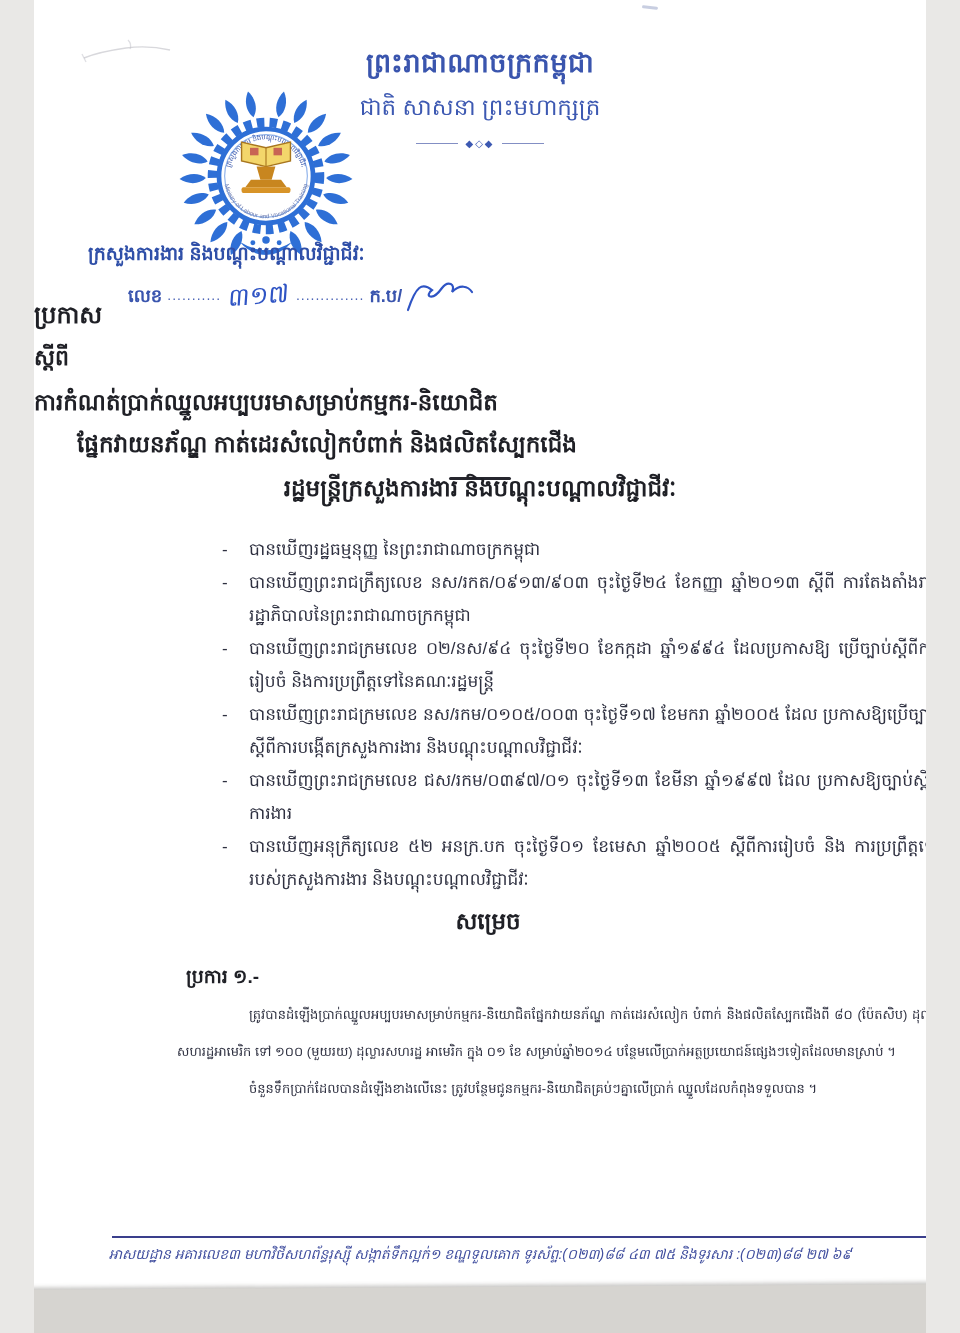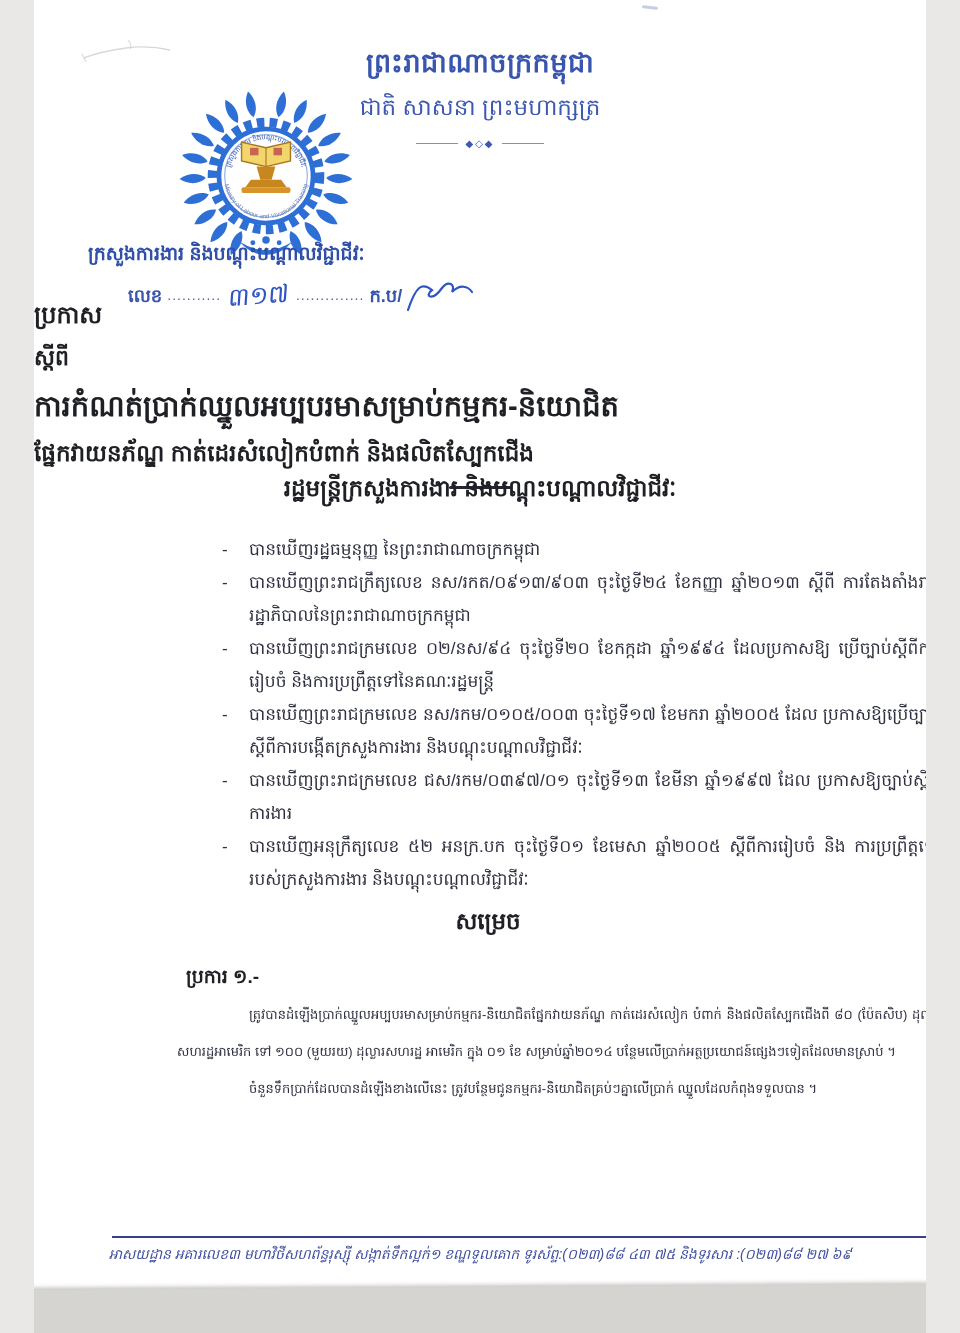--- a/index.html
+++ b/index.html
@@ -23,22 +23,22 @@
   .numline{margin-top:7px;padding-left:40px;font-size:18px;font-weight:bold;color:#3a55ae;white-space:nowrap;}
   .numline .dots{font-weight:normal;letter-spacing:1px;color:#4a63b6;font-size:14px;vertical-align:2px;}
   .hand{display:inline-block;color:#2f54c4;font-size:25px;font-weight:normal;transform:rotate(-4deg) skewX(-8deg);margin:0 2px;vertical-align:-2px;}
   .scribble{display:inline-block;vertical-align:-14px;}
   
   .dateline{left:538px;top:267px;width:412px;font-size:17px;font-style:italic;color:#3c4280;white-space:nowrap;}
   
   .titleblk{top:300px;left:0;width:100%;text-align:left;color:#1f2026;}
   .titleblk .kind{font-size:24px;font-weight:bold;}
   .titleblk .about{font-size:22px;font-weight:bold;margin-top:9px;}
-  .titleblk .t1{font-size:29px;font-weight:bold;margin-top:12px;}
-  .titleblk .t2{font-size:23px;font-weight:bold;margin-top:9px;}
+  .titleblk .t1{font-size:23px;font-weight:bold;margin-top:12px;}
+  .titleblk .t2{font-size:23px;font-weight:bold;margin-top:9px;padding-left:43px;}
   .subdiv{width:62px;height:3px;background:#26262e;border-radius:2px;margin:14px auto 0;}
   
   .minister{top:474px;left:0;width:100%;text-align:center;font-size:23px;font-weight:bold;color:#1f2026;}
   
   .citations{top:533px;left:188px;width:718px;height:372px;overflow:hidden;font-size:17px;line-height:33px;color:#2e3040;}
   .cite{display:flex;}
   .cite .dash{width:27px;flex:none;}
   .cite .txt{flex:1;text-align:justify;overflow-wrap:anywhere;}
   
   .samrech{top:907px;left:8px;width:100%;text-align:center;font-size:23px;font-weight:bold;color:#1f2026;}

